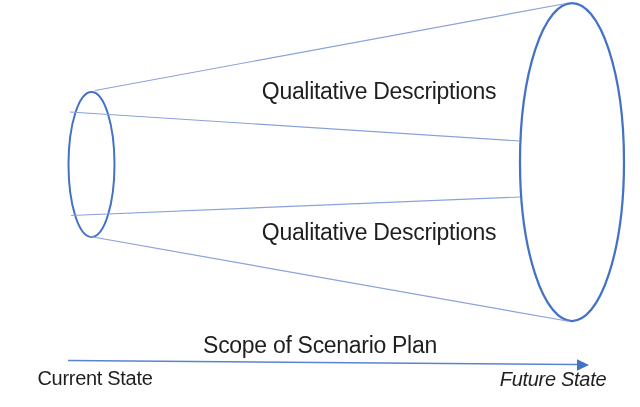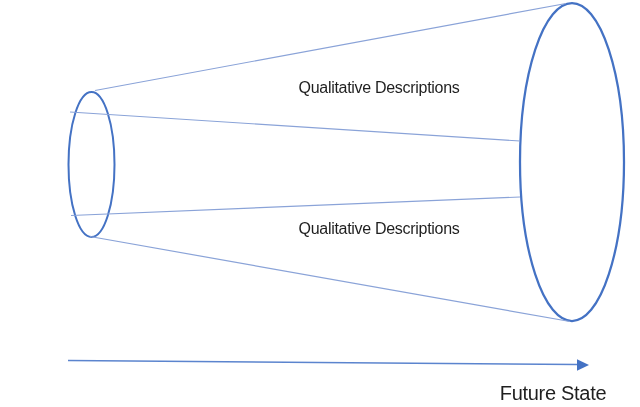--- a/index.html
+++ b/index.html
@@ -22,21 +22,21 @@
   }
   .label {
     position: absolute;
     transform: translateX(-50%);
     white-space: nowrap;
     color: #1f1f1f;
     letter-spacing: -0.3px;
     line-height: 1.2;
   }
   .label-mid {
-    font-size: 16px;
+    font-size: 23px;
   }
   .label-axis {
     font-size: 20px;
   }
 </style>
 </head>
 <body>
 
 <div class="canvas">
 
@@ -58,17 +58,19 @@
       <line x1="68" y1="360.5" x2="577" y2="364.5" stroke="#5B84CE" stroke-width="1.4"></line>
       <polygon points="589,365 577,359.2 577,370.8" fill="#4472C4"></polygon>
     </g>
   </svg>
 
   <div class="label label-mid" style="left:379px; top:78px;">Qualitative Descriptions</div>
 
 
   <div class="label label-mid" style="left:379px; top:219px;">Qualitative Descriptions</div>
 
+  <div class="label label-mid" style="left:320px; top:332px;">Scope of Scenario Plan</div>
 
+  <div class="label label-axis" style="left:95px; top:366px;">Current State</div>
 
-  <div class="label label-axis" style="left:553px; top:381px;">Future State</div>
+  <div class="label label-axis" style="left:553px; top:367px;font-style:italic;">Future State</div>
 
 </div>
 
 </body></html>

